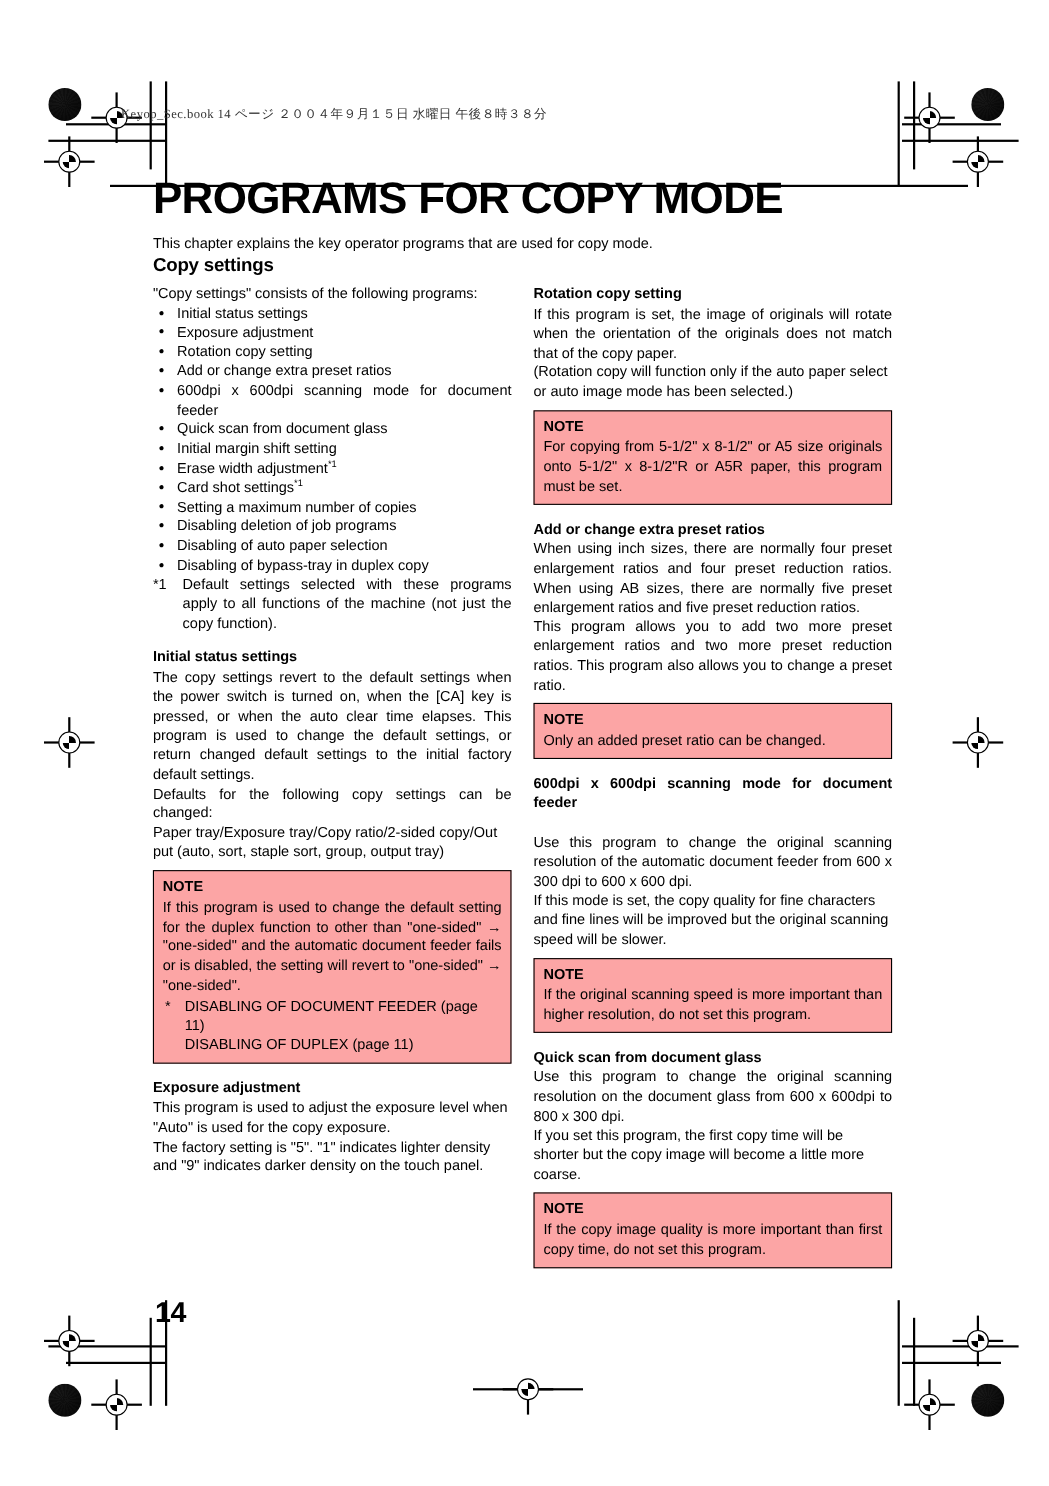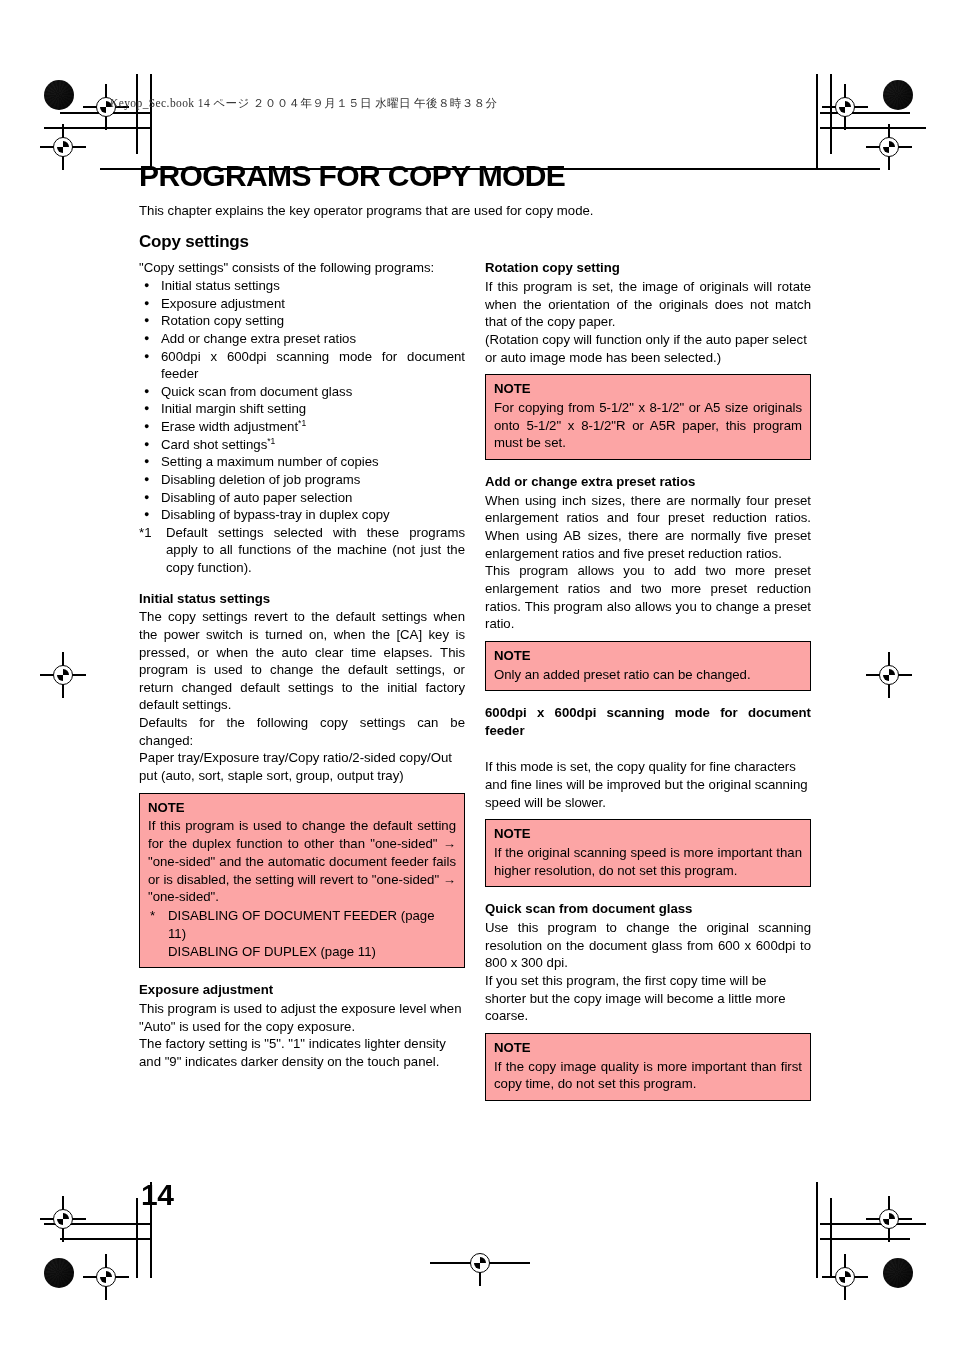--- a/index.html
+++ b/index.html
@@ -73,30 +73,30 @@
     white-space: nowrap;
   }
 
   
   .page {
     position: absolute;
     left: 139px; top: 160px;
     width: 672px;
   }
   .chapter-title {
-    font-size: 30px;
+    font-size: 40px;
     font-weight: bold;
     letter-spacing: -0.6px;
     line-height: 1.05;
     margin: 0 0 11px 0;
   }
   .chapter-intro {
     font-size: 13.2px;
     line-height: 1.28;
-    margin: 0 0 13px 0;
+    margin: 0 0 1px 0;
   }
   .section-title {
     font-size: 17px;
     font-weight: bold;
     margin: 0 0 7px 0;
     letter-spacing: -0.2px;
   }
 
   .cols {
     display: flex;
@@ -187,21 +187,21 @@
   }
   .note .note-extra .star {
     position: absolute; left: 2px; top: 0;
   }
   .note .note-extra .l2 { display: block; }
 
   
   .folio {
     position: absolute;
     left: 141px; top: 1178px;
-    font-size: 30px;
+    font-size: 26px;
     font-weight: bold;
     letter-spacing: -0.5px;
   }
 </style>
 </head>
 <body>
 
 <div class="colordot textured" style="left:44px; top:80px;"></div>
 <div class="cropline h" style="left:60px; top:112px; width:90px;"></div>
 <div class="cropline h" style="left:44px; top:127px; width:106px;"></div>
@@ -365,20 +365,21 @@
       <h3 class="sub">Add or change extra preset ratios</h3>
       <p class="p">When using inch sizes, there are normally four preset enlargement ratios and four preset reduction ratios. When using AB sizes, there are normally five preset enlargement ratios and five preset reduction ratios.</p>
       <p class="p">This program allows you to add two more preset enlargement ratios and two more preset reduction ratios. This program also allows you to change a preset ratio.</p>
 
       <div class="note">
         <div class="note-label">NOTE</div>
         <div class="note-body">Only an added preset ratio can be changed.</div>
       </div>
 
       <h3 class="sub wrap">600dpi x 600dpi scanning mode for document feeder</h3>
+      <p class="p">Use this program to change the original scanning resolution of the automatic document feeder from 600 x 300 dpi to 600 x 600 dpi.</p>
       <p class="p nojust">If this mode is set, the copy quality for fine characters and fine lines will be improved but the original scanning speed will be slower.</p>
 
       <div class="note">
         <div class="note-label">NOTE</div>
         <div class="note-body">If the original scanning speed is more important than higher resolution, do not set this program.</div>
       </div>
 
       <h3 class="sub">Quick scan from document glass</h3>
       <p class="p">Use this program to change the original scanning resolution on the document glass from 600 x 600dpi to 800 x 300 dpi.</p>
       <p class="p nojust">If you set this program, the first copy time will be shorter but the copy image will become a little more coarse.</p>

